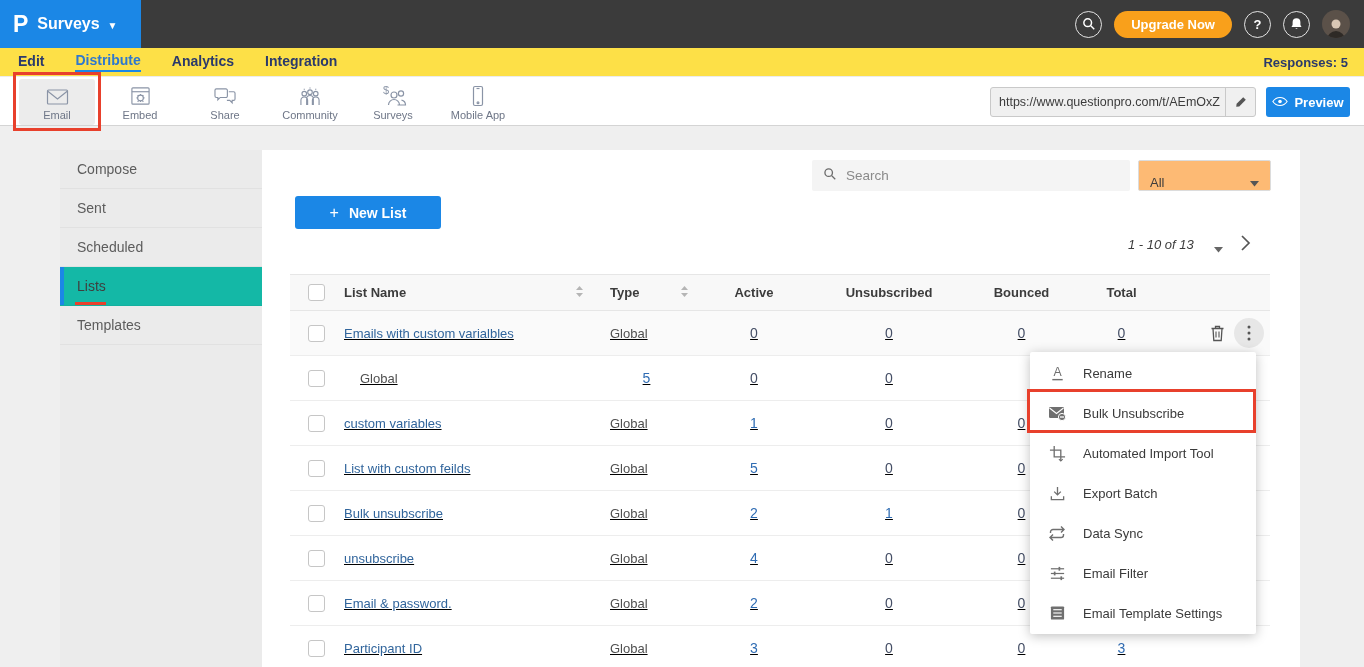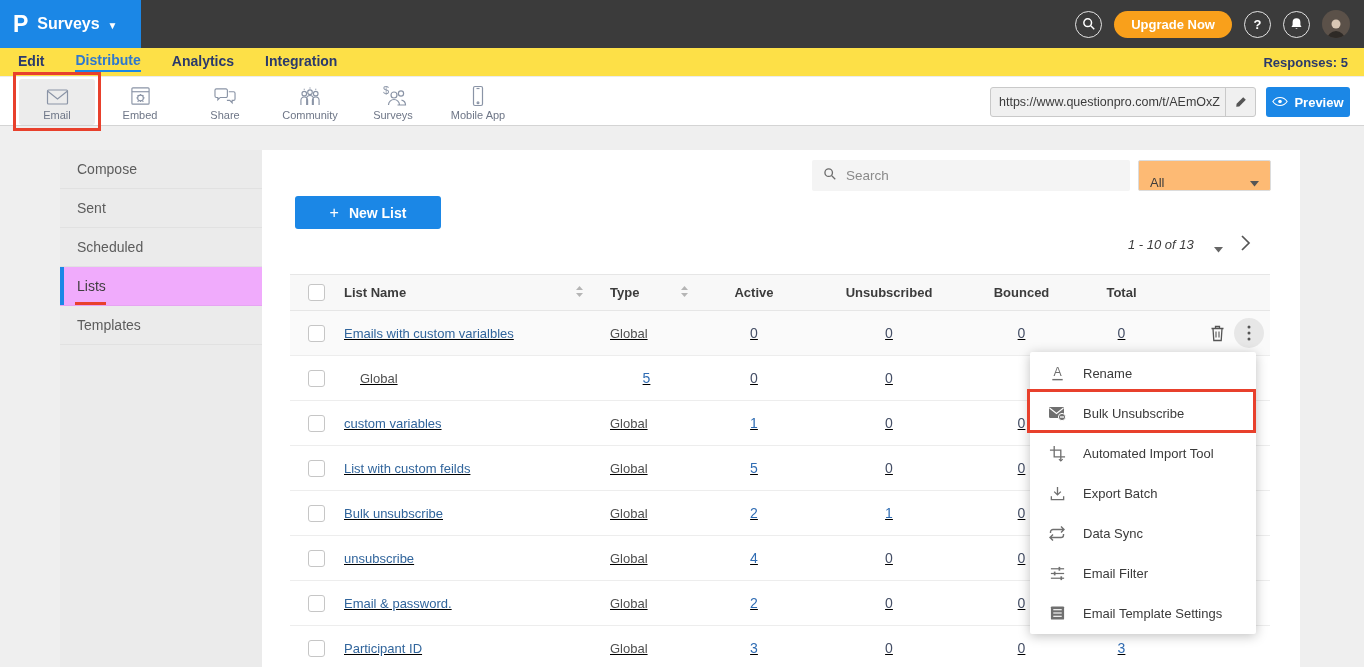--- a/index.html
+++ b/index.html
@@ -35,21 +35,21 @@
   .ch-icon svg { stroke:#8a94a6; fill:none; stroke-width:1.2; }
   .ch-label { font-size:11px; color:#6e7687; }
   .url-box { position:absolute; left:990px; top:10px; width:266px; height:30px; background:#f0f0f0; border:1px solid #c9c9c9; border-radius:3px; display:flex; }
   .url-text { flex:1; font-size:12.5px; color:#3c3c3c; line-height:28px; padding:0 8px; white-space:nowrap; overflow:hidden; }
   .url-edit { width:30px; border-left:1px solid #c9c9c9; display:flex; align-items:center; justify-content:center; cursor:pointer; }
   .preview-btn { position:absolute; left:1266px; top:10px; width:84px; height:30px; background:#1B87E6; border:none; border-radius:3px; color:#fff; font-family:"Liberation Sans",sans-serif; font-size:13px; font-weight:bold; display:flex; align-items:center; justify-content:center; gap:6px; cursor:pointer; }
 
   
   .sidebar { position:absolute; left:60px; top:150px; width:202px; height:517px; background:#ebebeb; }
   .side-item { position:relative; height:39px; line-height:39px; padding-left:17px; font-size:14px; color:#5c5c5c; border-bottom:1px solid rgba(0,0,0,0.04); cursor:pointer; }
-  .side-item.active { background:#f0abfc; color:#3f3f3f; }
+  .side-item.active { background:#14b8a6; color:#3f3f3f; }
   .side-item.active::before { content:""; position:absolute; left:0; top:0; width:4px; height:100%; background:#1B87E6; }
 
   
   .panel { position:absolute; left:262px; top:150px; width:1038px; height:517px; background:#ffffff; overflow:hidden; }
   .searchbar { position:absolute; left:550px; top:10px; width:318px; height:31px; background:#f4f4f4; border-radius:2px; display:flex; align-items:center; padding:0 11px; gap:9px; cursor:text; }
   .searchbar .ph { font-size:13.5px; color:#8a8a8a; }
   .all-dd { position:absolute; left:876px; top:10px; width:133px; height:31px; background:#fdba74; border:1px solid #dcdcdc; border-radius:2px; display:flex; align-items:flex-end; padding:0 11px; font-size:13px; color:#3c3c3c; cursor:pointer; }
   .all-dd .dd-caret { margin-left:auto; }
   .new-list { position:absolute; left:33px; top:46px; width:146px; height:33px; background:#1B87E6; border:none; border-radius:3px; color:#fff; font-family:"Liberation Sans",sans-serif; font-size:14px; font-weight:bold; display:flex; align-items:center; justify-content:center; gap:10px; cursor:pointer; }
   .new-list .plus { font-size:16px; font-weight:normal; }

